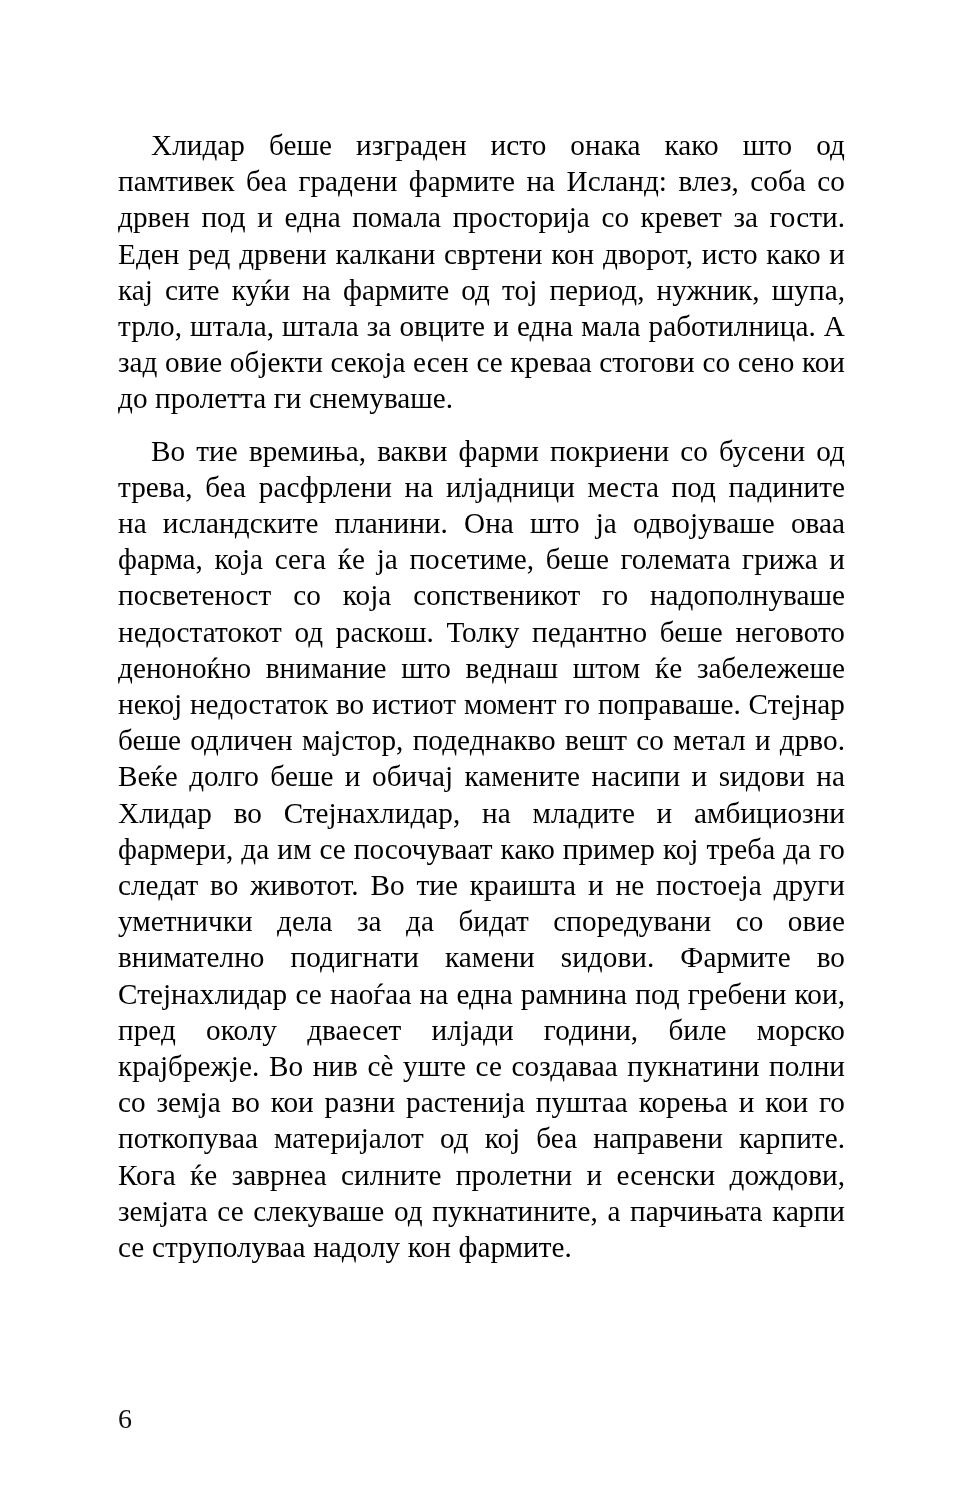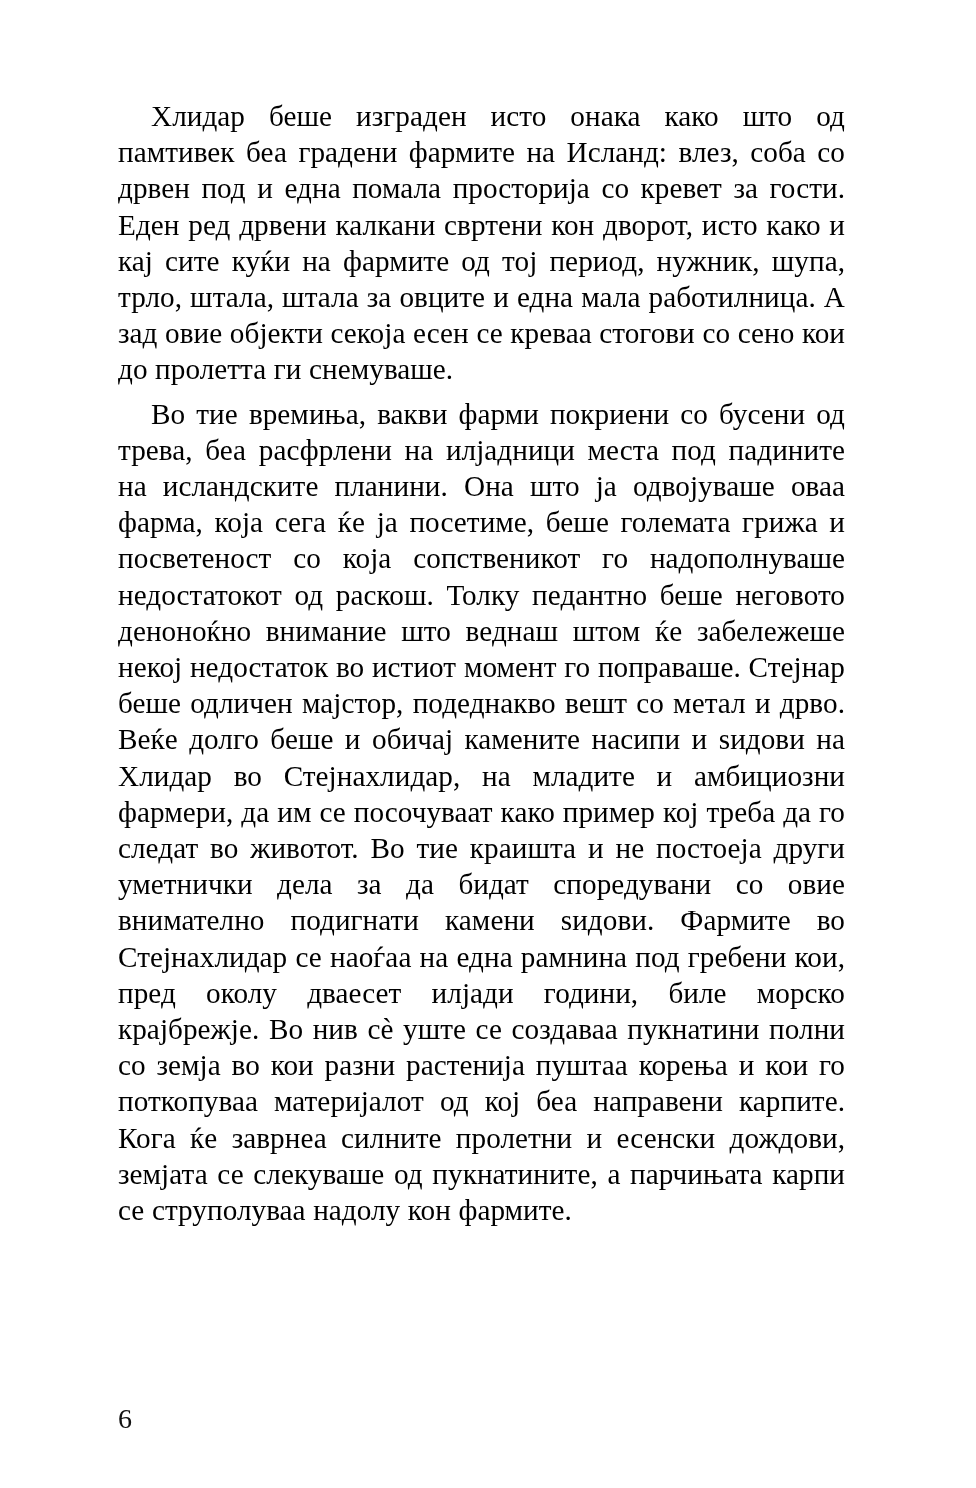--- a/index.html
+++ b/index.html
@@ -19,38 +19,38 @@
 
   .page {
     position: absolute;
     inset: 0;
     background: #ffffff;
   }
 
   .text-block {
     position: absolute;
     left: 118px;
-    top: 98px;
+    top: 127px;
     width: 727px;
   }
 
   .para {
     margin: 0;
     font-size: 29.2px;
     line-height: 36.2px;
     text-align: justify;
     text-justify: inter-word;
     text-indent: 33px;
     hyphens: manual;
     word-spacing: 0.2px;
     letter-spacing: 0.05px;
   }
 
   .para + .para {
-    margin-top: 8px;
+    margin-top: 16px;
   }
 
   .page-number {
     position: absolute;
     left: 118px;
     top: 1402px;
     font-size: 28px;
     line-height: 34px;
     color: #111111;
   }

